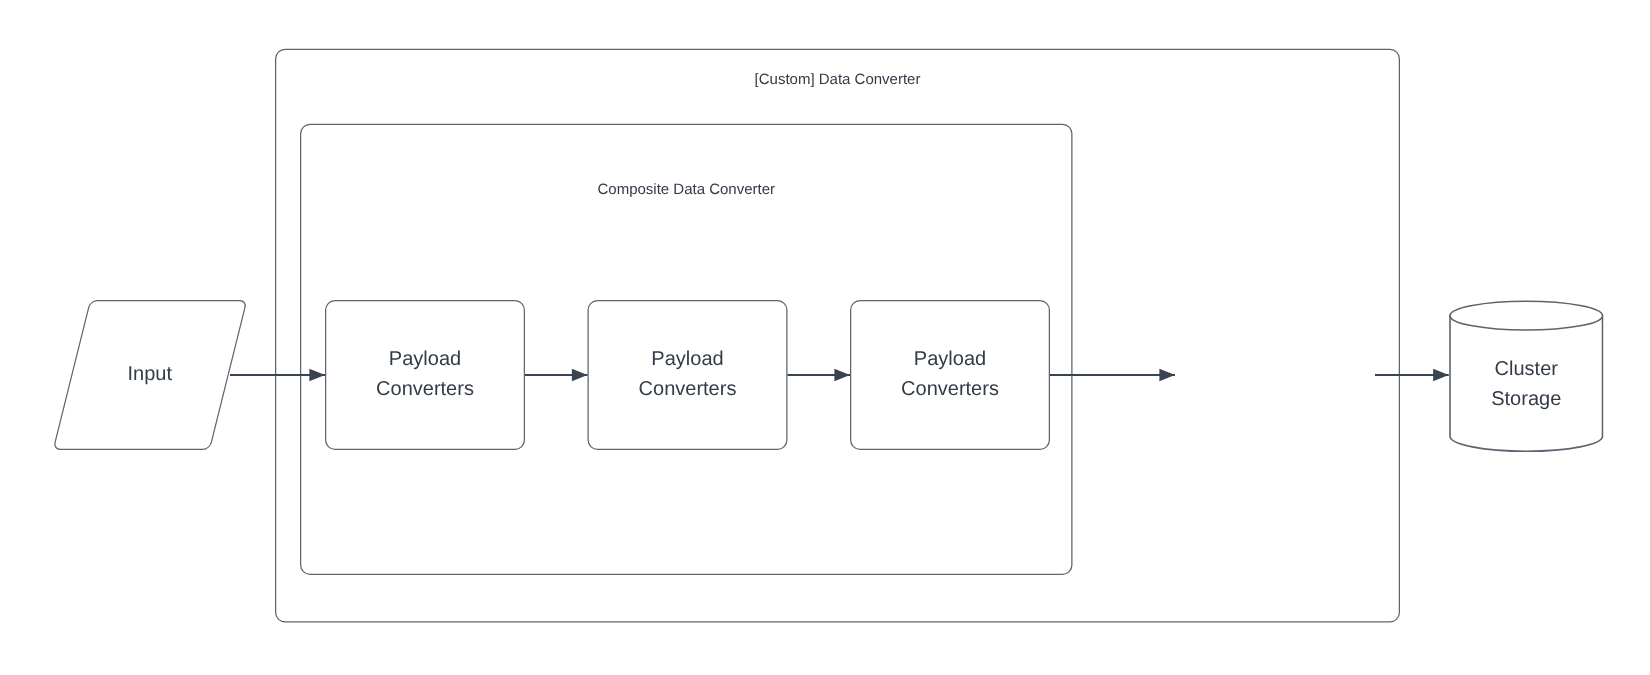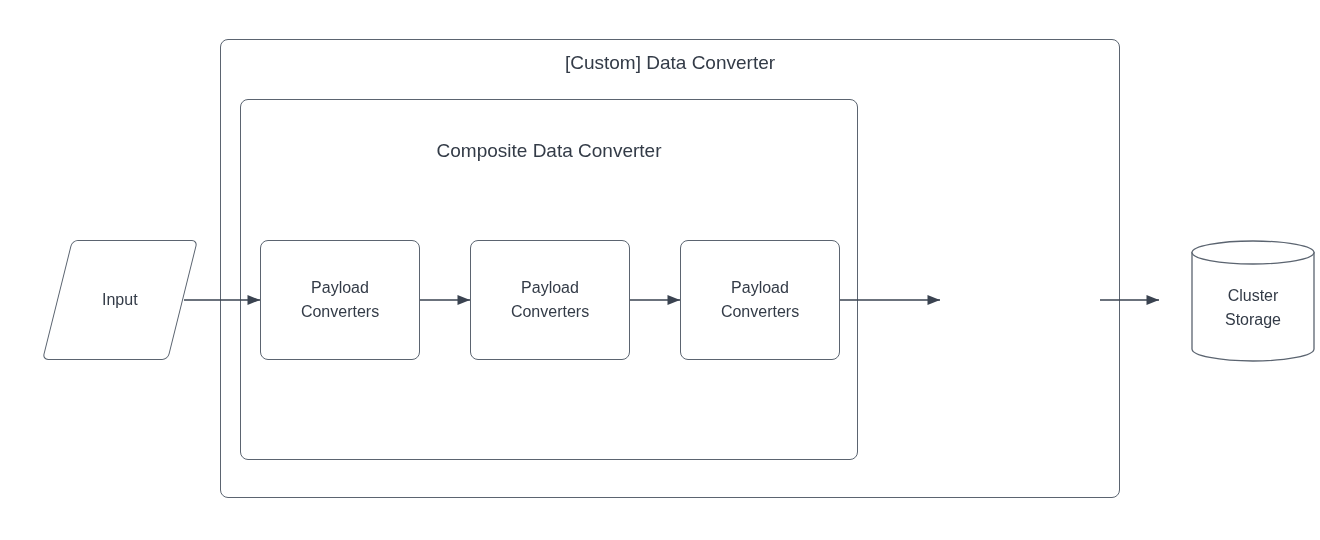--- a/index.html
+++ b/index.html
@@ -19,21 +19,21 @@
   .container-box {
     position: absolute;
     background: transparent;
     border: 1.2px solid #5b6470;
     border-radius: 8px;
     box-sizing: border-box;
   }
   .container-title {
     position: absolute;
     text-align: center;
-    font-size: 19px;
+    font-size: 12px;
     line-height: 20px;
     color: #333b47;
     white-space: nowrap;
   }
   .node {
     position: absolute;
     background: #ffffff;
     border: 1.2px solid #5b6470;
     border-radius: 8px;
     box-sizing: border-box;
@@ -122,21 +122,21 @@
 
   <div class="node" style="left:470px; top:240px; width:160px; height:120px;">
     <span class="node-label wrap-120">Payload Converters</span>
   </div>
 
   <div class="node" style="left:680px; top:240px; width:160px; height:120px;">
     <span class="node-label wrap-120">Payload Converters</span>
   </div>
 
 
-  <div class="cylinder" style="left:1159px; top:240px; width:124px; height:122px;margin-left:32px;">
+  <div class="cylinder" style="left:1159px; top:240px; width:124px; height:122px;">
     <svg width="124" height="122" viewBox="0 0 124 122">
       <path d="M1,12 L1,109 A61,12 0 0 0 123,109 L123,12" fill="#ffffff" stroke="#5b6470" stroke-width="1.3"></path>
       <ellipse cx="62" cy="12.5" rx="61" ry="11.5" fill="#ffffff" stroke="#5b6470" stroke-width="1.3"></ellipse>
     </svg>
     <span class="node-label wrap-80" style="width:auto;">
       <span class="wrap-80" style="display:inline-block;">Cluster Storage</span>
     </span>
   </div>
 
   <svg class="edges-overlay" width="1320" height="540" viewBox="0 0 1320 540">

